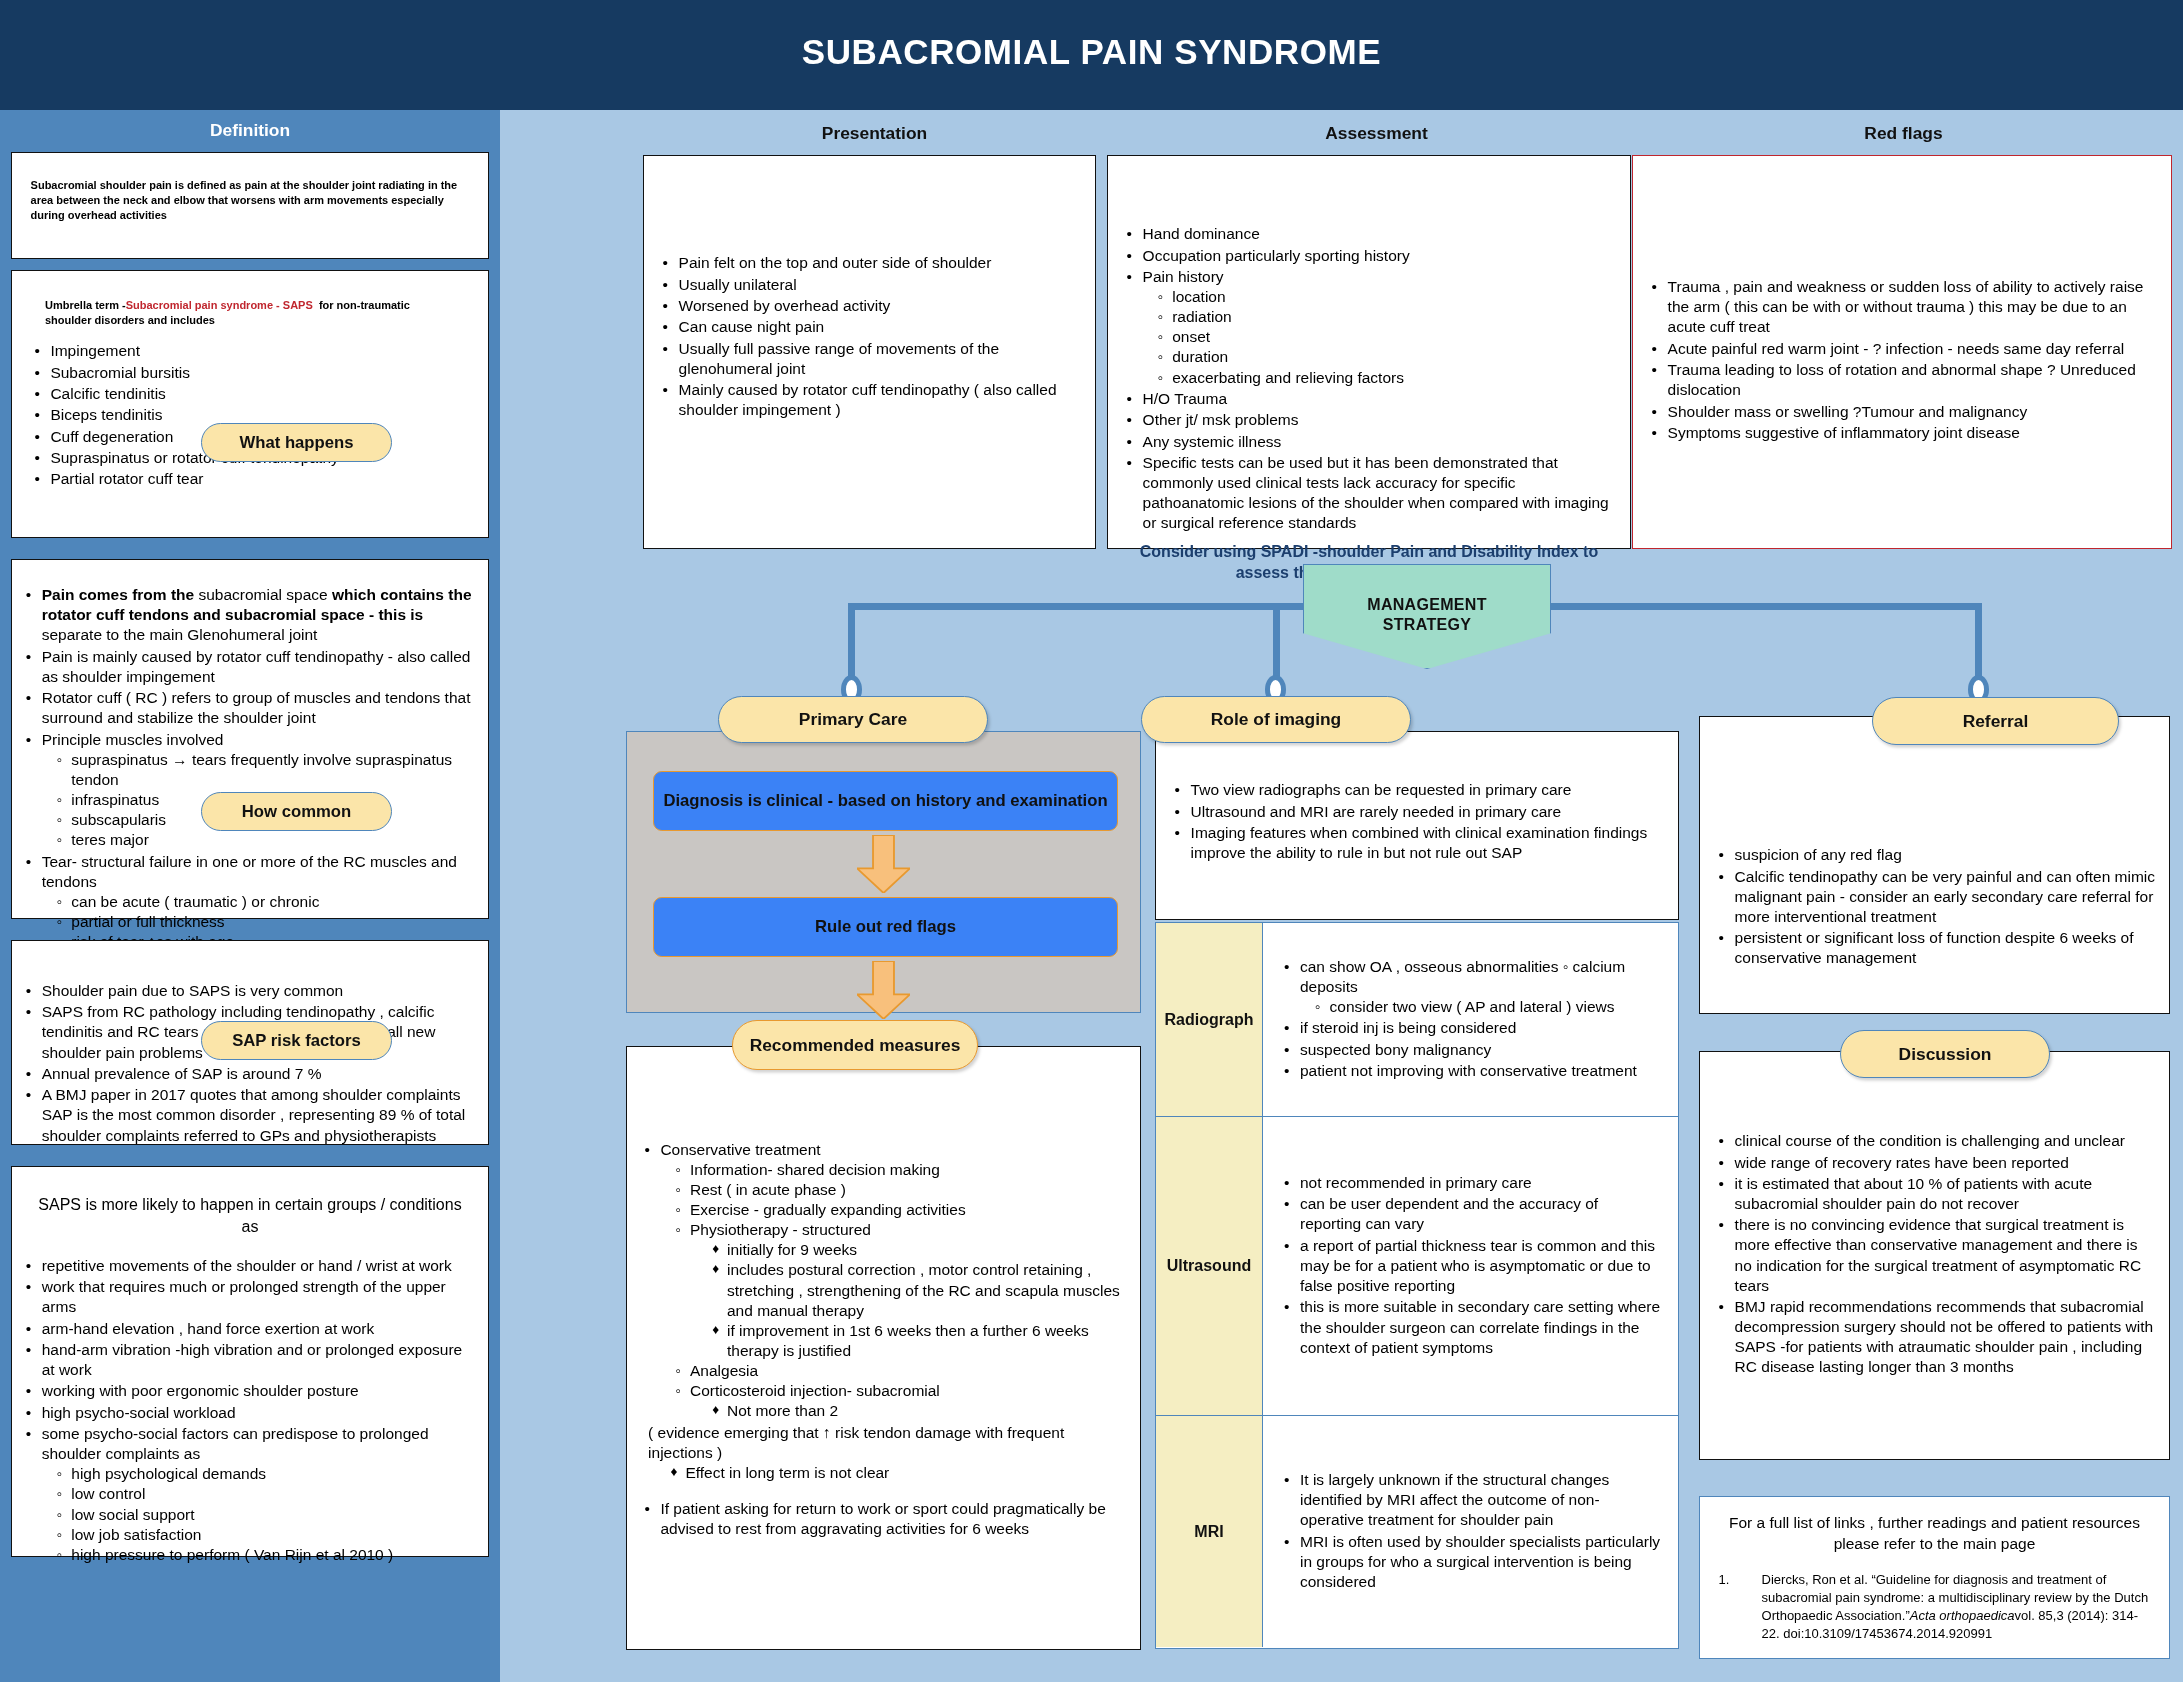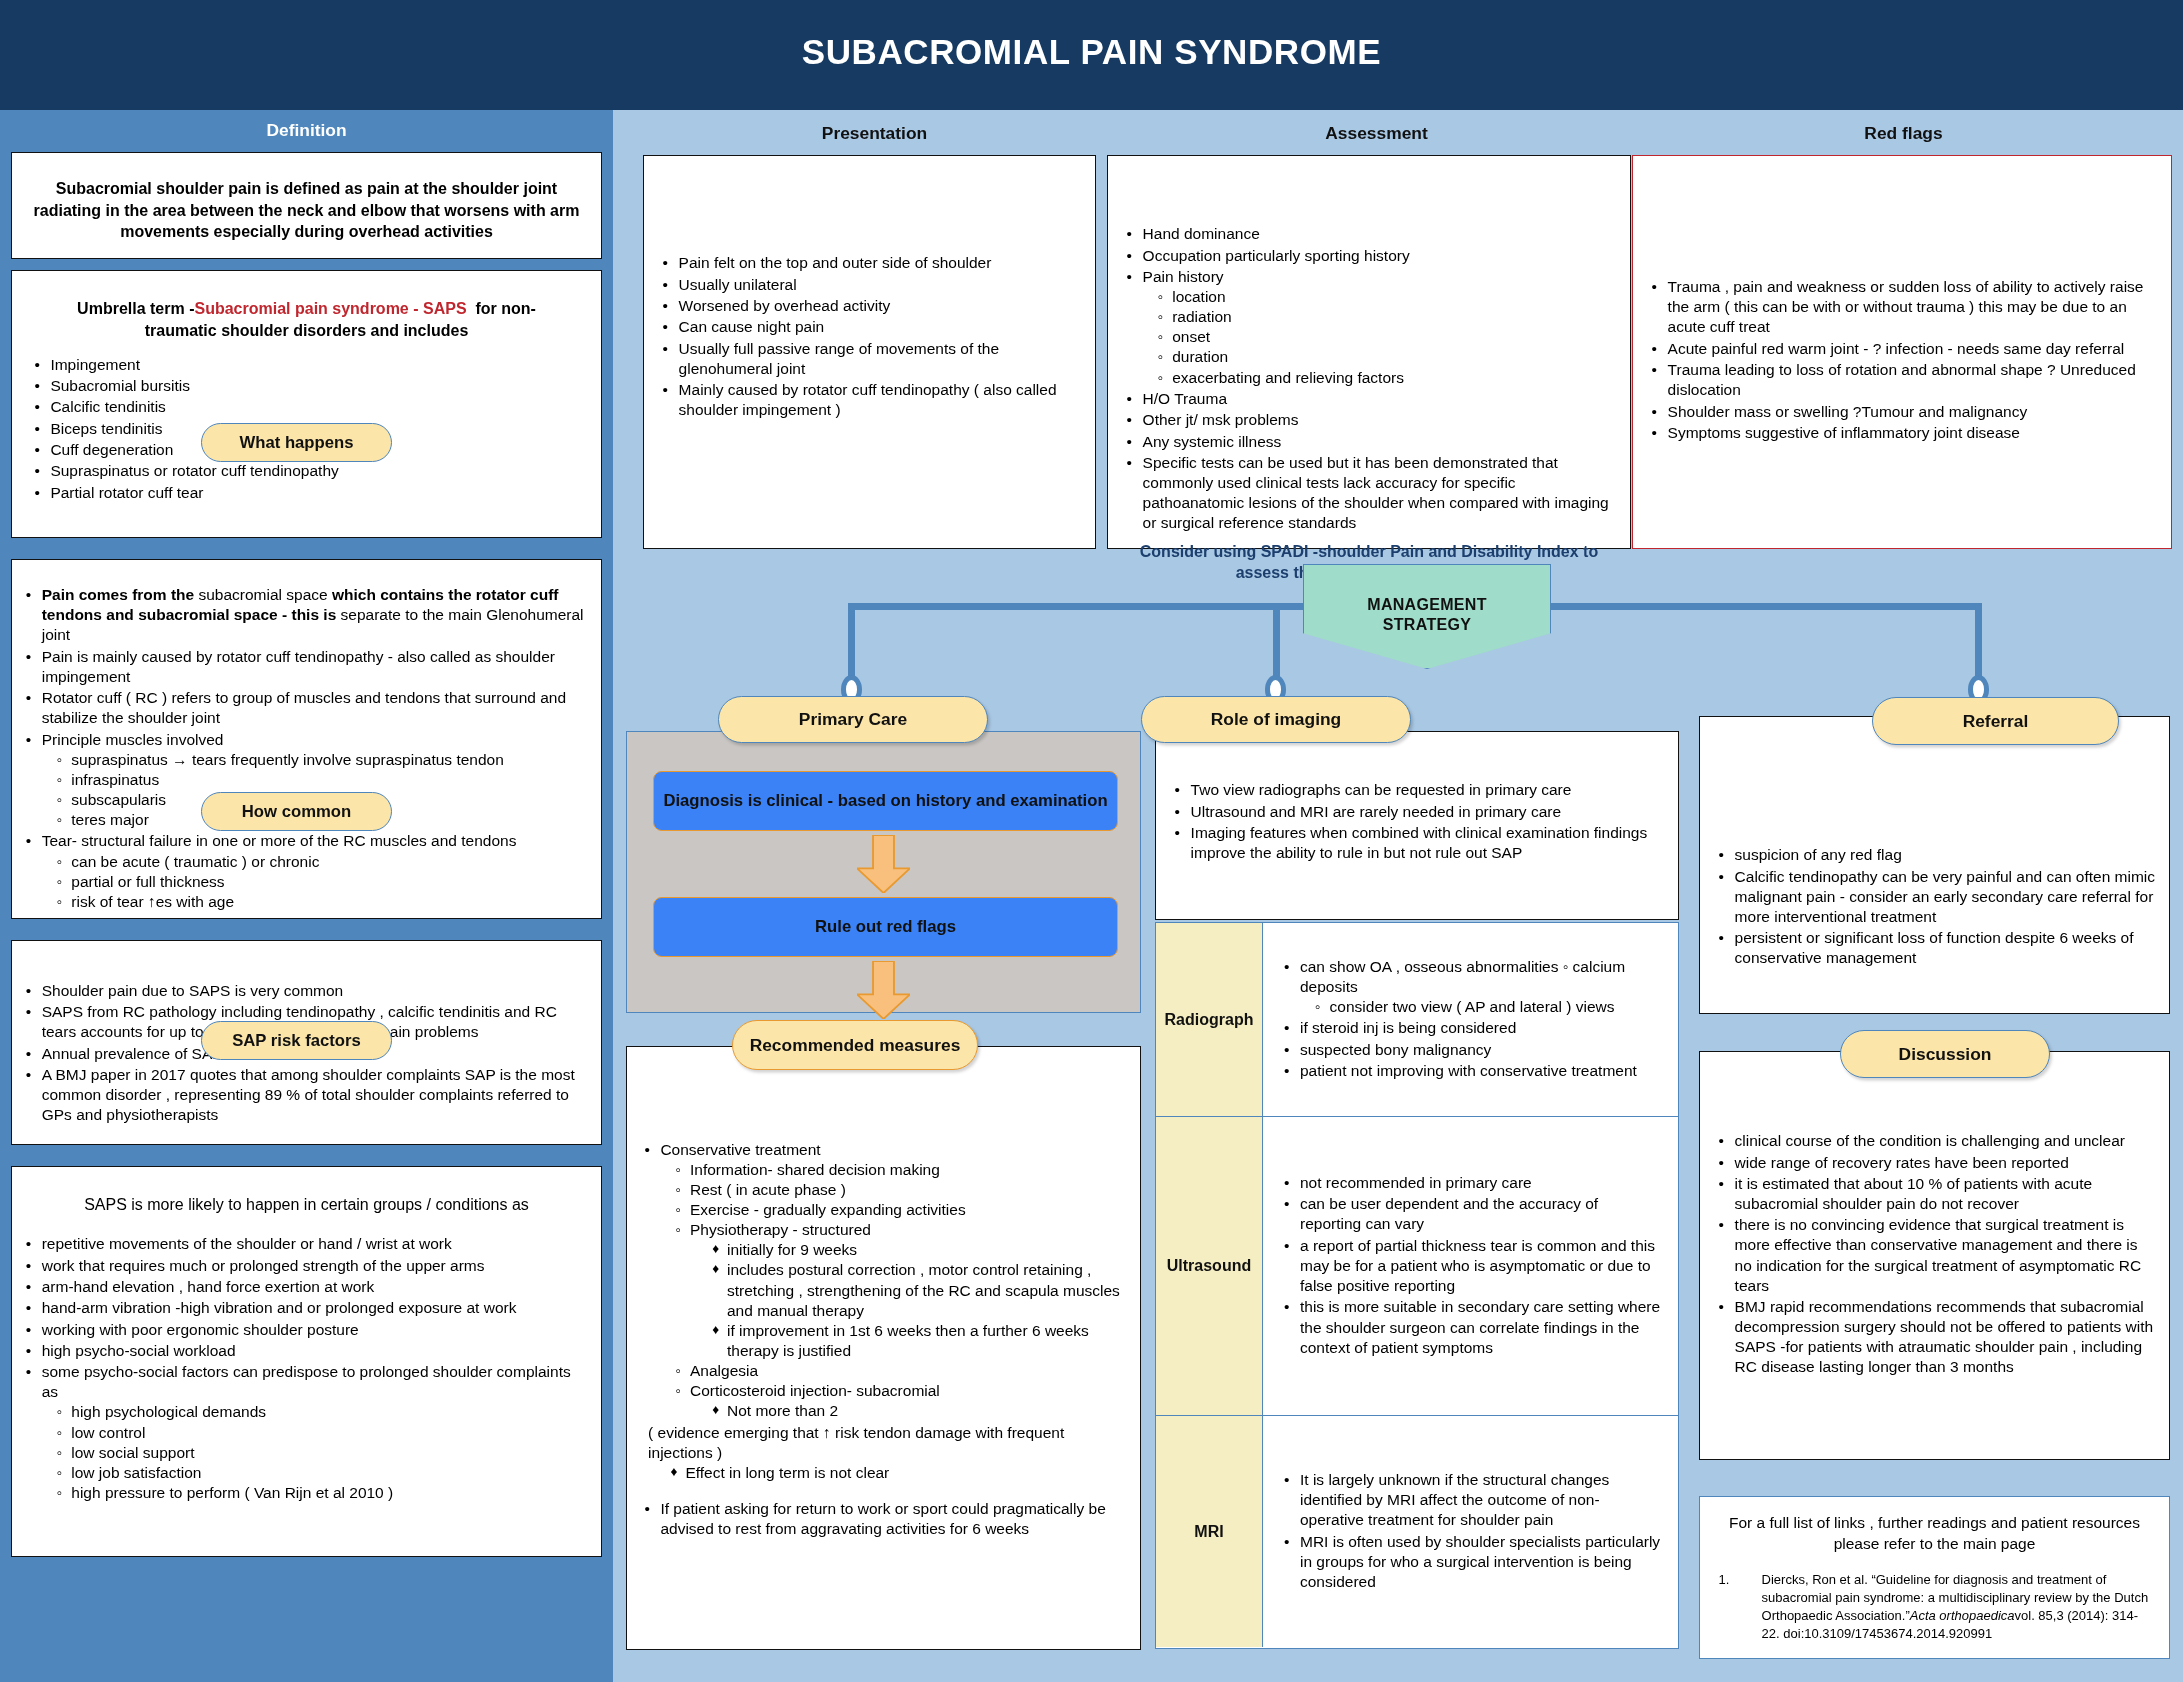--- a/index.html
+++ b/index.html
@@ -15,37 +15,37 @@
     position: absolute; left: 0; top: 0; width: 2183px; height: 110px;
     background: #163a61;
   }
   #header .title {
     position: absolute; left: 0; right: 0; top: 32px;
     text-align: center; color: #ffffff;
     font-size: 35px; font-weight: bold; letter-spacing: 0.6px;
   }
   
   #sidebar {
-    position: absolute; left: 0; top: 110px; width: 613px; height: 1572px;
+    position: absolute; left: 0; top: 110px; width: 500px; height: 1572px;
     background: #4f86bb;
   }
   .side-head {
     text-align: center; color: #ffffff; font-size: 17.4px; font-weight: bold;
     padding-top: 10px;
   }
   .side-card {
     background: #ffffff; border: 1.9px solid #111;
     margin: 11px 11px 0 11px; position: relative;
   }
   .pill {
     background: #fbe5a9; border: 1.9px solid #4f86bb; border-radius: 37px;
     text-align: center; font-size: 16.7px; font-weight: bold; color: #111;
     padding: 8.7px 13.6px; position: absolute; z-index: 5;
   }
-  .centred-para { text-align: center; font-size: 16px; font-weight: bold; line-height: 1.35; }
+  .centred-para { text-align: left; font-size: 11px; font-weight: bold; line-height: 1.35; }
   .centred-plain { text-align: center; font-size: 16px; line-height: 1.35; }
   ul.bul { list-style: none; }
   ul.bul > li {
     position: relative; padding-left: 21px; font-size: 15.5px; line-height: 1.3;
     margin-bottom: 1.2px;
   }
   ul.bul > li:before {
     content: "\2022"; position: absolute; left: 5px; top: 0; font-size: 15.5px;
   }
   ul.sub { list-style: none; margin-left: 13.6px; }

